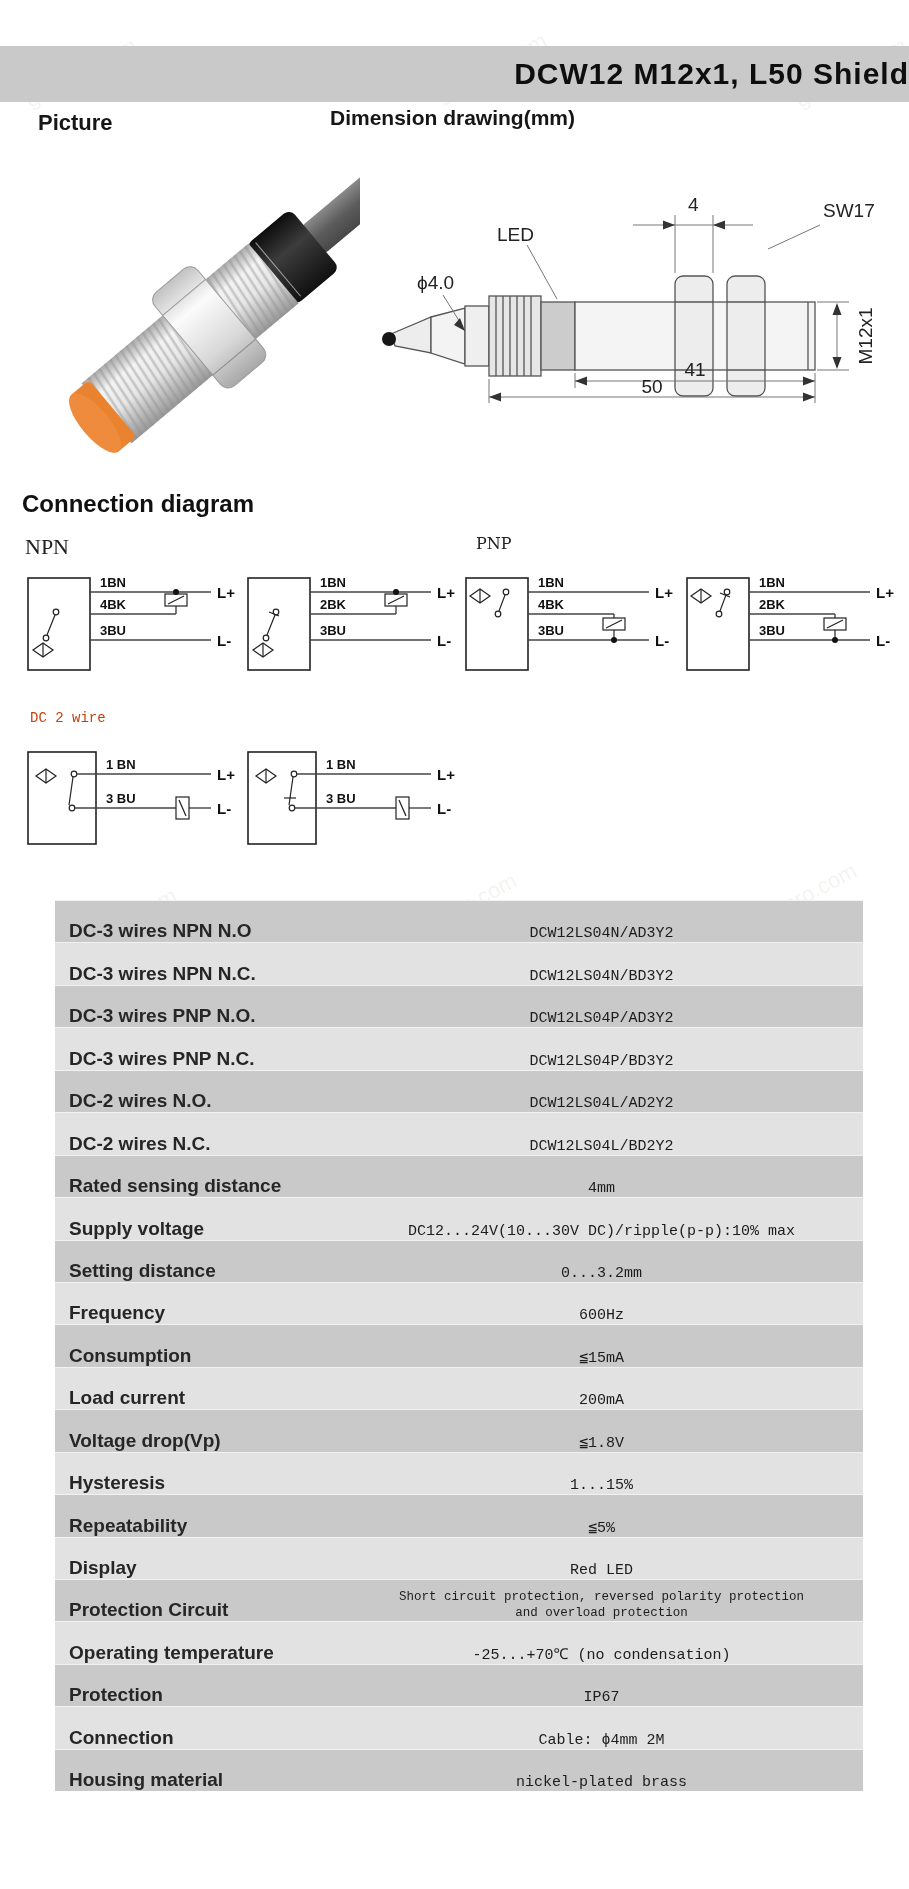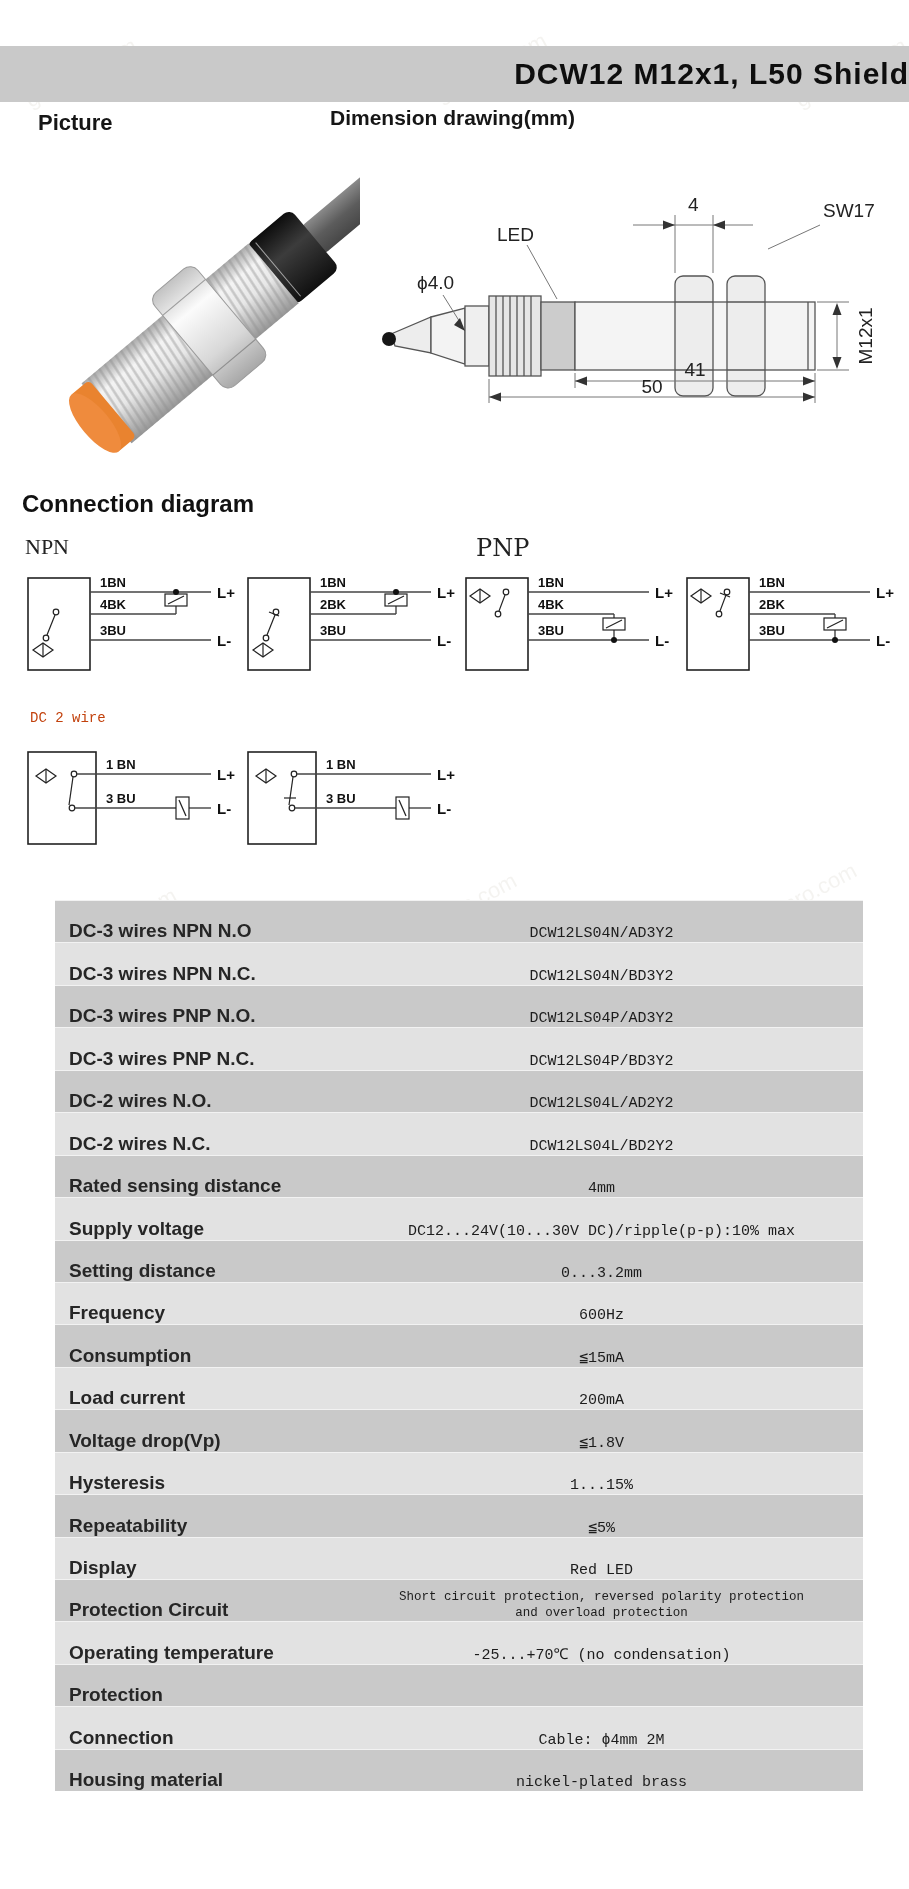--- a/index.html
+++ b/index.html
@@ -7,21 +7,21 @@
         font-family:"Liberation Sans",sans-serif;color:#1a1a1a;}
   
   .titlebar{position:absolute;left:0;top:46px;width:909px;height:56px;background:#c9c9c9;
             display:flex;align-items:center;justify-content:flex-end;}
   .titlebar .t{font-size:30px;font-weight:bold;color:#0e0e0e;letter-spacing:1px;}
   
   .h-picture{position:absolute;left:38px;top:110px;font-size:22px;font-weight:bold;color:#161616;}
   .h-dim{position:absolute;left:330px;top:106px;font-size:21px;font-weight:bold;color:#161616;}
   .h-conn{position:absolute;left:22px;top:490px;font-size:24px;font-weight:bold;color:#111;}
   .lbl-npn{position:absolute;left:25px;top:534px;font-size:22px;font-family:Liberation Serif, serif;color:#222;}
-  .lbl-pnp{position:absolute;left:476px;top:534px;font-size:24px;font-family:"DejaVu Serif",serif;color:#222;}
+  .lbl-pnp{position:absolute;left:476px;top:534px;font-size:16px;font-family:"DejaVu Serif",serif;color:#222;}
   .lbl-dc2{position:absolute;left:30px;top:710px;font-size:14px;font-family:"Liberation Mono","DejaVu Sans Mono",monospace;color:#c2410c;}
   
   .photo{position:absolute;left:40px;top:150px;}
   .dimdraw{position:absolute;left:375px;top:185px;}
   .wd{position:absolute;top:572px;}
   .wd1{left:26px;} .wd2{left:246px;} .wd3{left:464px;} .wd4{left:685px;}
   .wdc{position:absolute;top:746px;}
   .wdc1{left:26px;} .wdc2{left:246px;}
   
   svg text.wire{font:bold 13px "Liberation Sans",sans-serif;fill:#111;}
@@ -402,20 +402,21 @@
         <div>Short circuit protection, reversed polarity protection</div>
         <div>and overload protection</div>
       </div>
     </div>
     <div class="trow">
         <div class="tlabel">Operating temperature</div>
         <div class="tvalue">-25...+70℃ (no condensation)</div>
       </div>
     <div class="trow">
         <div class="tlabel">Protection</div>
+        <div class="tvalue">IP67</div>
       </div>
     <div class="trow">
         <div class="tlabel">Connection</div>
         <div class="tvalue">Cable: ϕ4mm 2M</div>
       </div>
     <div class="trow">
         <div class="tlabel">Housing material</div>
         <div class="tvalue">nickel-plated brass</div>
       </div>
   </div>

